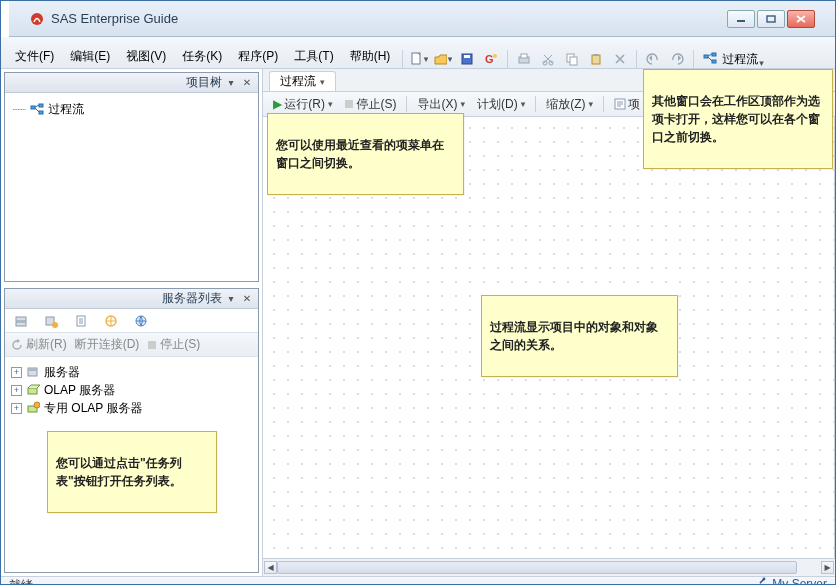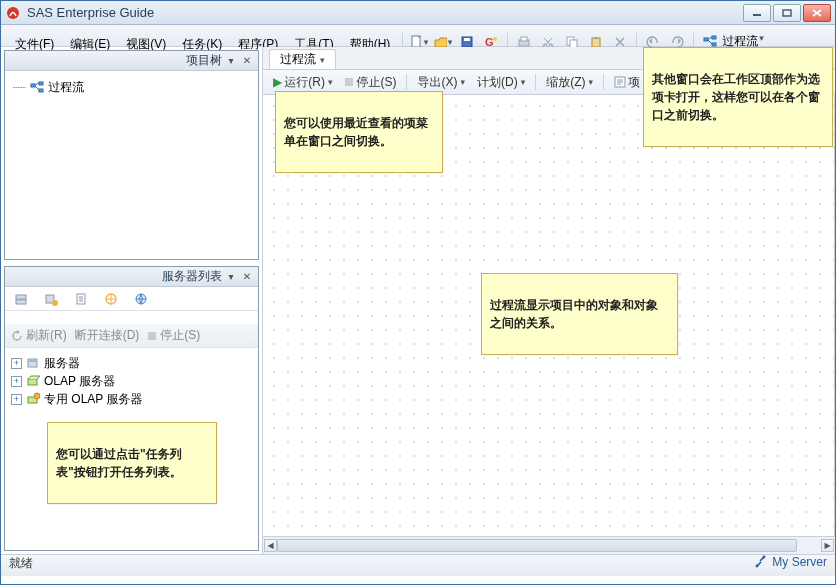--- a/index.html
+++ b/index.html
@@ -1,27 +1,27 @@
 <!DOCTYPE html>
 <html><head>
 <meta charset="utf-8">
 <style>
   * { box-sizing: border-box; margin: 0; padding: 0; }
   body { font-family: "Microsoft YaHei", "SimSun", Tahoma, sans-serif; font-size: 12px; background: #fff; width: 836px; height: 585px; overflow: hidden; border: 1px solid #3a6ea5; position: relative; }
   
   
-  .titlebar { height: 24px; background: linear-gradient(#eaf0f8, #d6e2f0); display: flex; align-items: center; padding: 0 4px; border-bottom: 1px solid #a9b8cc; }
+  .titlebar { height: 36px; background: linear-gradient(#eaf0f8, #d6e2f0); display: flex; align-items: center; padding: 0 20px; border-bottom: 1px solid #a9b8cc; margin-left: 8px; }
   .titlebar .app-icon { width: 16px; height: 16px; margin-right: 6px; display:flex; align-items:center; justify-content:center;}
   .titlebar .title { flex: 1; color: #2a3f55; font-size: 13px; }
   .win-controls { display: flex; gap: 2px; }
   .win-btn { width: 28px; height: 18px; border: 1px solid #8aa; background: linear-gradient(#f8fbff,#dce6f2); border-radius: 2px; display:flex; align-items:center; justify-content:center; font-size:10px; }
   .win-btn.close { background: linear-gradient(#f7b3ab,#e56a5a); border-color:#b04a3a; color:#fff; font-weight:bold;}
   
   
-  .menubar { height: 22px; background: linear-gradient(#f4f7fb,#e6ecf3); border-bottom:1px solid #c7d0db; display:flex; align-items:flex-start; padding:8px 6px; }
+  .menubar { height: 32px; background: linear-gradient(#f4f7fb,#e6ecf3); border-bottom:1px solid #c7d0db; display:flex; align-items:flex-end; padding:0 6px; }
   .menubar .menu-item { padding: 3px 8px; cursor:default; }
   .menubar .sep { width:1px; height:18px; background:#c7d0db; margin:0 4px; }
   .tb-icon { width:18px; height:18px; margin:0 3px; display:inline-flex; align-items:center; justify-content:center;}
   .tb-group { display:flex; align-items:center; }
   .tb-dd { font-size:9px; color:#555; margin-left:1px;}
   
   
   .client { display:flex; height: calc(585px - 28px - 26px - 22px - 2px); }
   
   
@@ -35,21 +35,21 @@
   
   .panel.project-tree { flex: 0 0 210px; }
   .panel.server-list { flex: 1; }
   
   .tree { padding:8px 8px; }
   .tree-row { display:flex; align-items:center; gap:4px; }
   .tree-conn { color:#888; font-family:monospace; font-size:11px; white-space:pre;}
   .tree-icon { width:14px; height:14px; display:flex; align-items:center; justify-content:center;}
   
   .server-toolbar1 { height:24px; border-bottom:1px solid #dbe2ea; display:flex; align-items:center; padding:0 4px; gap:6px;}
-  .server-toolbar2 { height:24px; background: linear-gradient(#f4f7fb,#e9eef5); border-bottom:1px solid #dbe2ea; display:flex; align-items:center; padding:0 6px; gap:8px; color:#888;margin-top:13px;}
+  .server-toolbar2 { height:24px; background: linear-gradient(#f4f7fb,#e9eef5); border-bottom:1px solid #dbe2ea; display:flex; align-items:center; padding:0 6px; gap:8px; color:#888;}
   .server-toolbar2 .tbtn { display:flex; align-items:center; gap:3px; }
   .server-tree { padding:6px 6px; }
   .server-tree .row { display:flex; align-items:center; gap:4px; height:18px;}
   .server-tree .expander { width:11px; height:11px; border:1px solid #8a9bb0; display:flex; align-items:center; justify-content:center; font-size:9px; line-height:9px; color:#3a6ea5; background:#fff;}
   .server-tree .icon { width:14px; height:14px; display:flex; align-items:center; justify-content:center;}
   
   
   .right-col { flex:1; display:flex; flex-direction:column; position:relative; }
   .flow-tab-strip { height:22px; display:flex; align-items:flex-end; padding:2px 6px 0 6px; background: #eef2f7;}
   .flow-tab { height:20px; padding:2px 10px; background: #fff; border:1px solid #c7d0db; border-bottom:none; border-radius:3px 3px 0 0; font-size:12px; display:flex; align-items:center;}
@@ -372,21 +372,21 @@
         <span>
             <svg width="12" height="12">
               <rect x="1" y="1" width="10" height="10" fill="#fff" stroke="#8a9bb0"></rect>
               <path d="M3 4 H9 M3 6 H9 M3 8 H7" stroke="#8a9bb0"></path>
             </svg>
           </span>
         <span>项</span>
       </span>
     </div>
     <div class="flow-canvas">
-      <div class="callout" style="left:12px; top:-4px; width:168px;">您可以使用最近查看的项菜单在窗口之间切换。</div>
+      <div class="callout" style="left:4px; top:-4px; width:197px;">您可以使用最近查看的项菜单在窗口之间切换。</div>
       <div class="callout" style="left:218px; top:178px; width:197px;">过程流显示项目中的对象和对象之间的关系。</div>
     </div>
     <div class="flow-scroll-h">
       <div class="arrow left">◀</div>
       <div class="thumb"></div>
       <div class="arrow right">▶</div>
     </div>
 
     <div class="callout" style="right:2px; top:0px; width:190px;">其他窗口会在工作区顶部作为选项卡打开，这样您可以在各个窗口之前切换。</div>
   </div>

